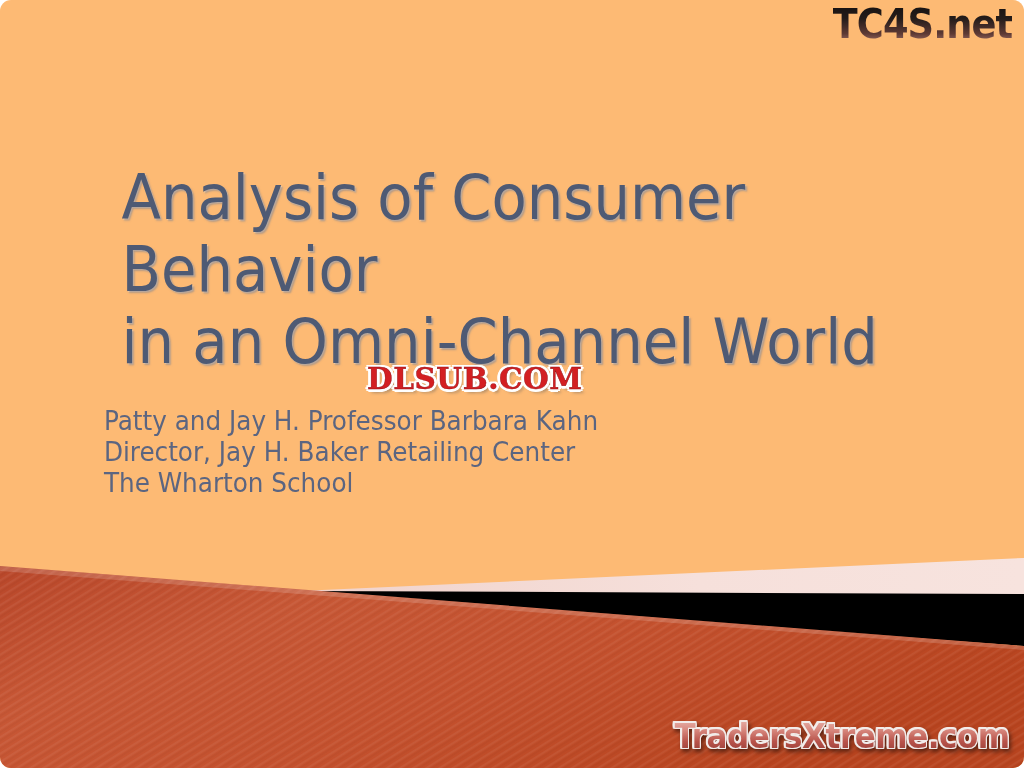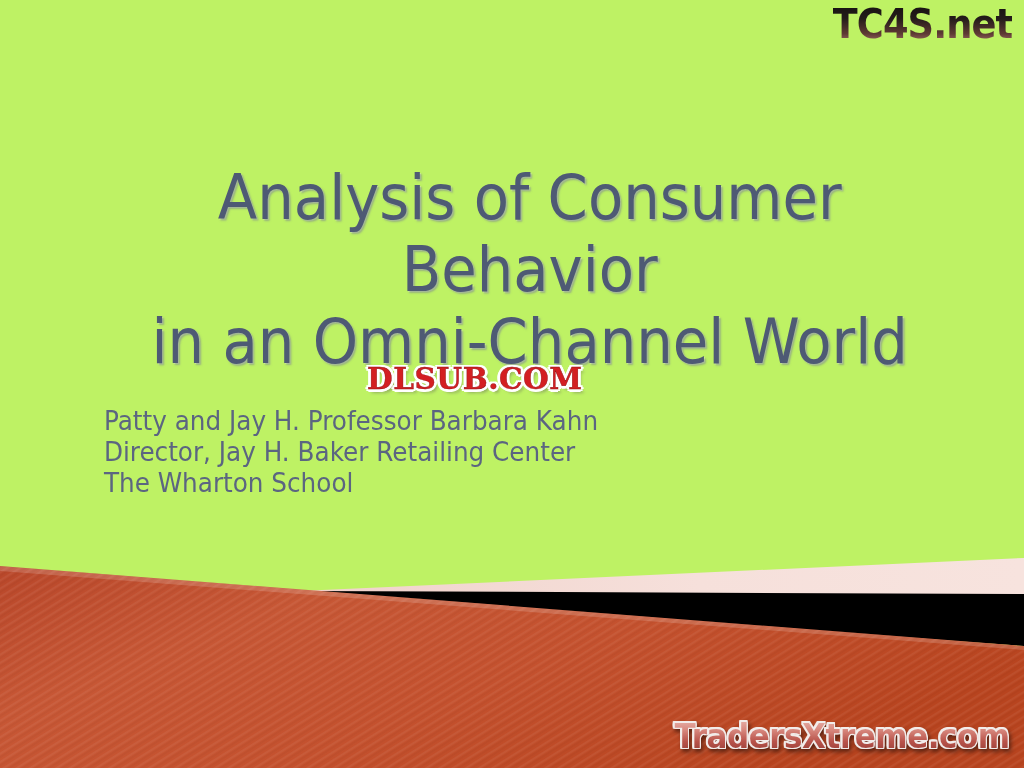--- a/index.html
+++ b/index.html
@@ -9,22 +9,23 @@
     background: #ffffff;
   }
   body {
     font-family: "Liberation Sans", sans-serif;
   }
 
   #slide {
     position: relative;
     width: 1024px;
     height: 768px;
-    background: #bef264;
+    background: #fdba74;
     overflow: hidden;
+    border-radius: 11px;
   }
 
   
   #tc4s-logo {
     position: absolute;
     top: 2px;
     right: 12px;
     font-family: "DejaVu Sans", sans-serif;
     font-weight: bold;
     font-size: 40px;
@@ -43,21 +44,21 @@
     white-space: nowrap;
     user-select: none;
   }
 
   
   #title-block {
     position: absolute;
     left: 60px;
     top: 162px;
     width: 878px;
-    text-align: center;
+    text-align: left;
   }
   .title-line {
     font-family: "DejaVu Sans", sans-serif;
     font-weight: 400;
     font-size: 62px;
     line-height: 72px;
     color: #4e5a74;
     letter-spacing: 0px;
     transform: scaleX(0.93);
     transform-origin: right center;

